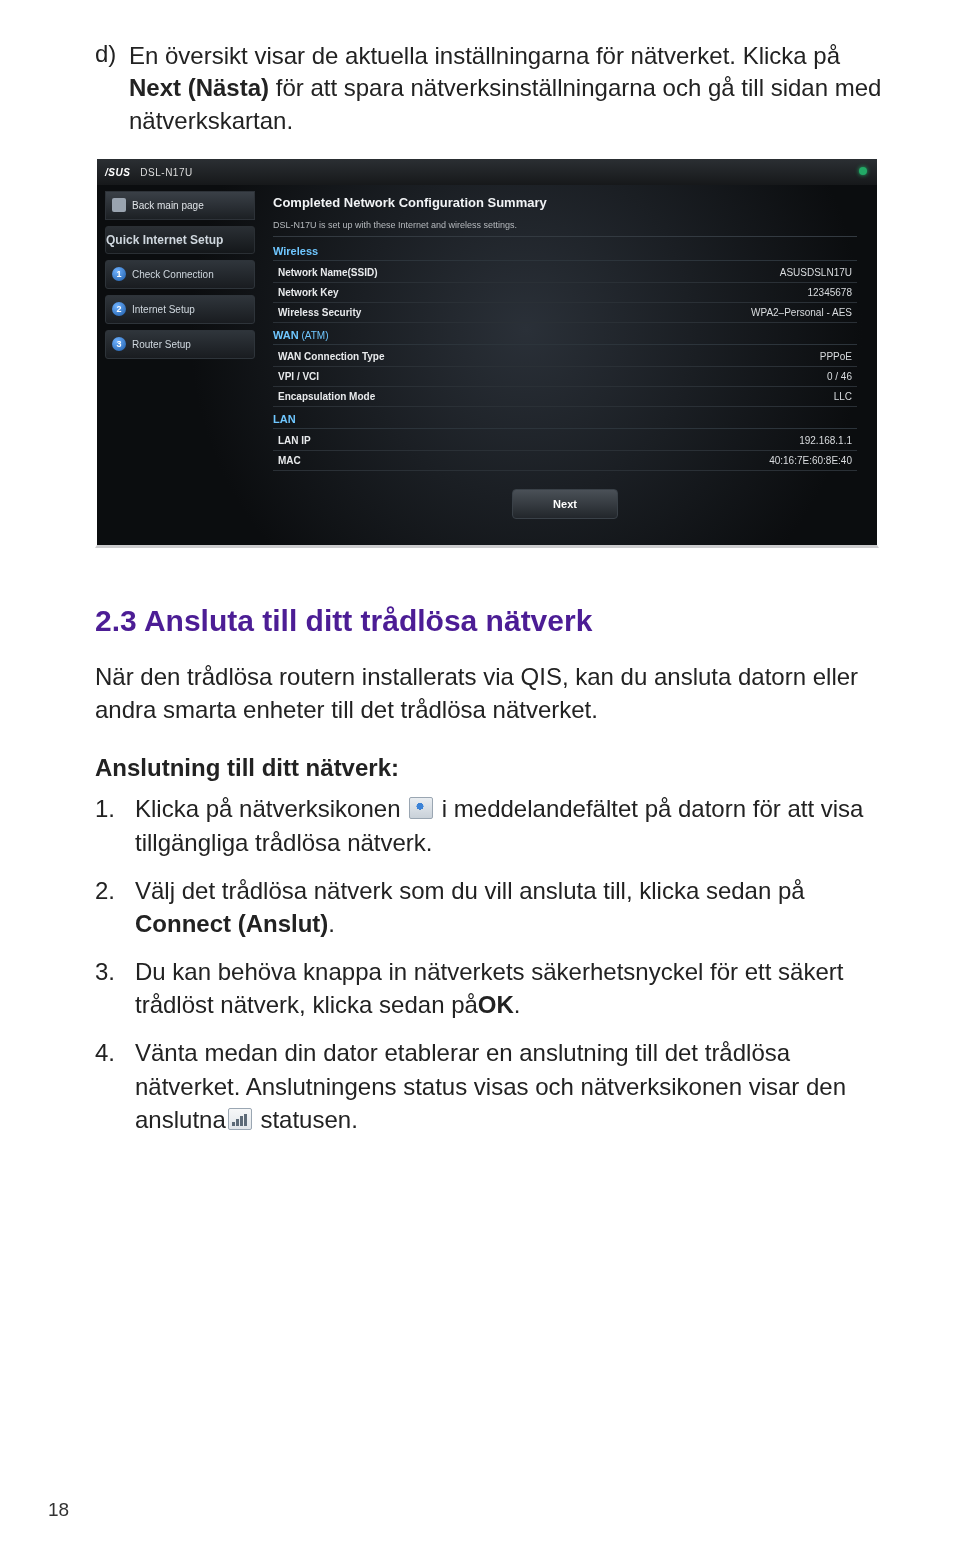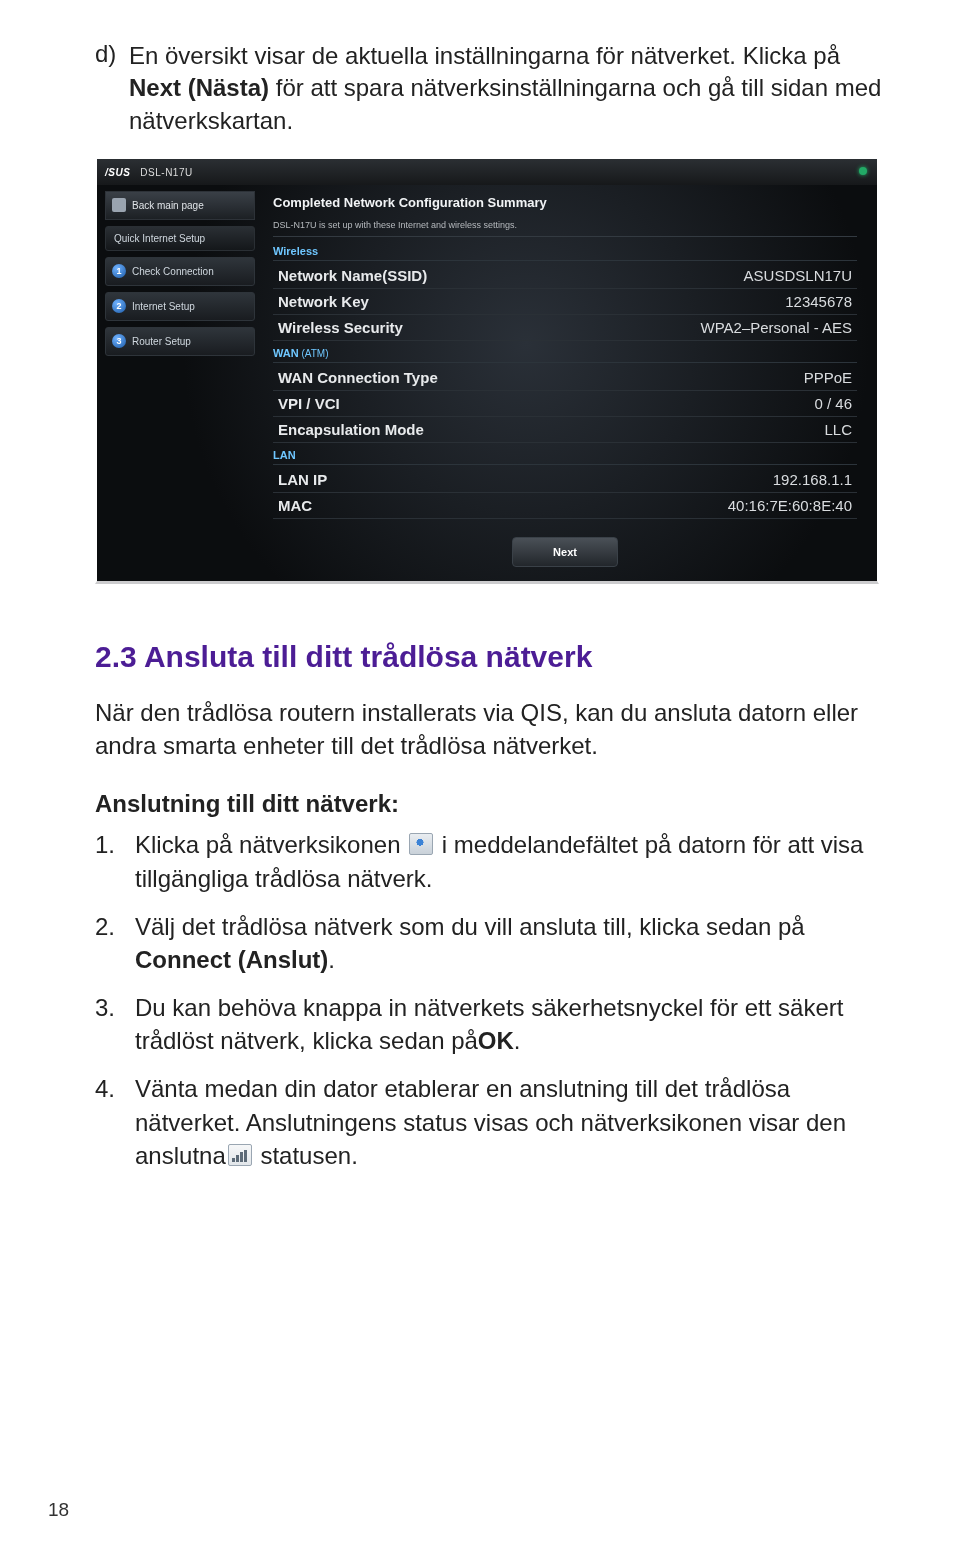--- a/index.html
+++ b/index.html
@@ -97,26 +97,26 @@
   .ss-back::before {
     content: "";
     position: absolute;
     left: 6px; top: 6px;
     width: 14px; height: 14px;
     background: #9aa4b0;
     border-radius: 2px;
   }
   .ss-side-head {
     color: #cfd7de;
-    font-size: 10px;
-    font-weight: 400;
+    font-size: 12px;
+    font-weight: 700;
     background: linear-gradient(#2a2f34, #14171a);
     border: 1px solid #2a2f34;
     border-radius: 3px;
-    padding: 6px 8px;
+    padding: 6px 0;
   }
   .ss-side-item {
     background: linear-gradient(#2f353b, #191c20);
     border: 1px solid #2e343a;
     border-radius: 3px;
     color: #cfd7de;
     font-size: 10px;
     padding: 8px 8px 8px 26px;
     position: relative;
   }
@@ -158,21 +158,21 @@
     border-bottom: 1px solid #2c343b;
     padding-bottom: 3px;
   }
   .ss-section .ann {
     color: #6fc7ff;
     font-size: 10px;
     font-weight: 400;
   }
   .ss-row {
     display: flex;
-    font-size: 15px;
+    font-size: 10px;
     color: #e1e4e7;
     padding: 4px 5px;
     border-bottom: 1px solid #2a3036;
   }
   .ss-row:last-of-type { border-bottom: 0; }
   .ss-key { width: 210px; font-weight: 600; color: #e8eaec; }
   .ss-val { flex: 1; color: #d9dcdf; text-align: right; }
   .ss-next-wrap {
     display: flex;
     justify-content: center;

